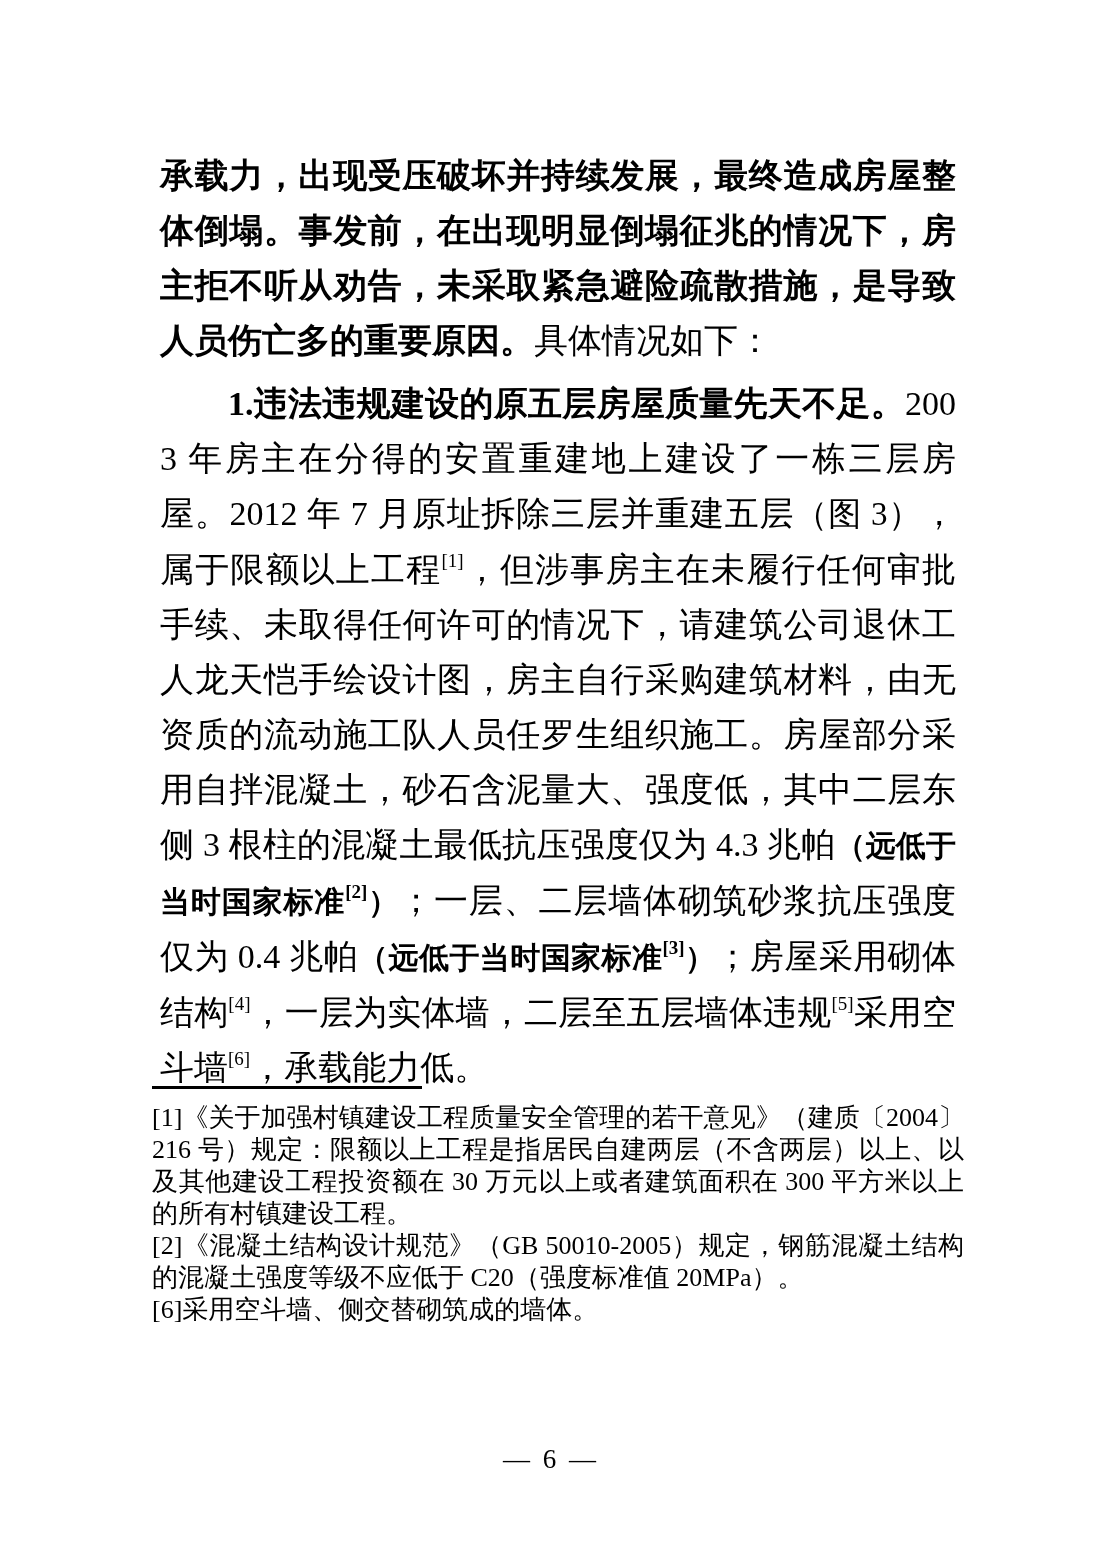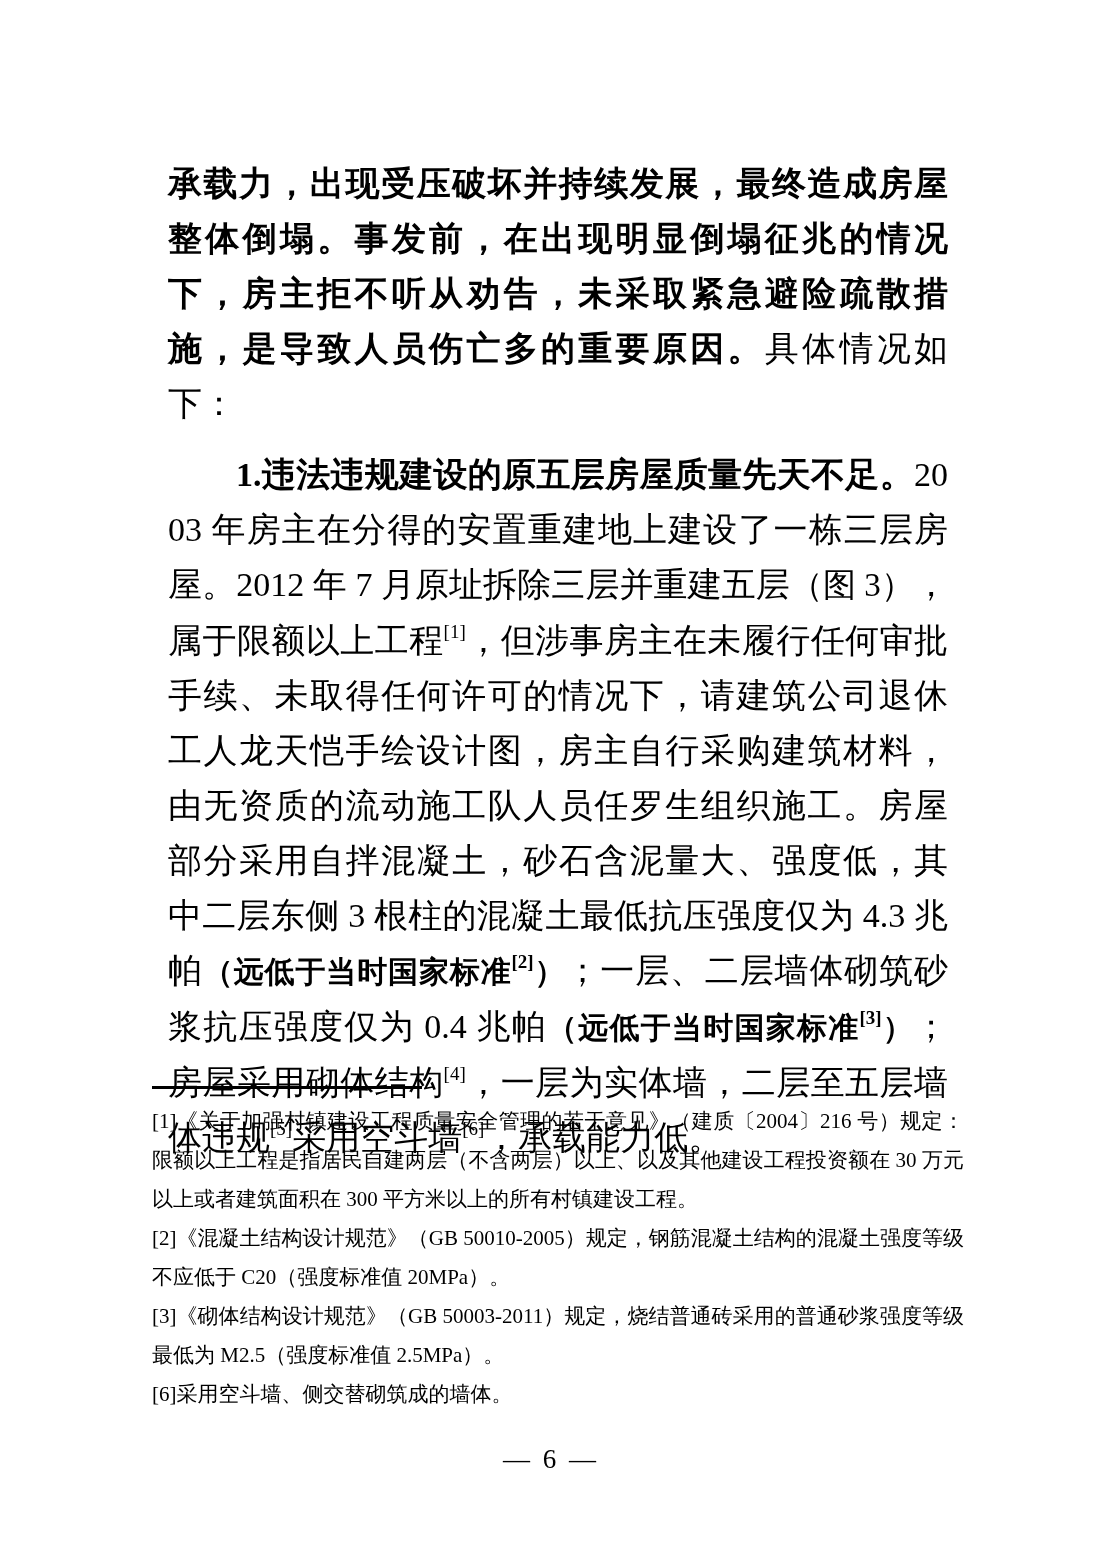--- a/index.html
+++ b/index.html
@@ -21,21 +21,21 @@
     left: 152px;
     top: 140px;
     width: 812px;
     font-size: 34px;
     line-height: 55px;
     text-align: justify;
     text-justify: inter-character;
     word-break: break-all;
   }
   .para {
-    margin: 16px;
+    margin: 8px;
   }
   .para-indent {
     text-indent: 68px;
   }
   .run-bold-sans {
     font-family: "Liberation Sans", "DejaVu Sans", sans-serif;
     font-weight: bold;
   }
   .run-bold {
     font-weight: bold;
@@ -50,22 +50,22 @@
   .run-sup {
     font-size: 19px;
     line-height: 0;
     vertical-align: 14px;
   }
   .footnote-area {
     position: absolute;
     left: 152px;
     top: 1086px;
     width: 812px;
-    font-size: 21px;
-    line-height: 39px;
+    font-size: 26px;
+    line-height: 32px;
     text-align: justify;
     text-justify: inter-character;
     word-break: break-all;
   }
   .footnote-rule {
     width: 270px;
     height: 0;
     border-top: 3px solid #000000;
     margin: 0 0 13px 0;
   }
@@ -95,21 +95,20 @@
     <p class="para para-indent"><span class="run-bold">1.违法违规建设的原五层房屋质量先天不足。</span><span>2003 年房主在分得的安置重建地上建设了一栋三层房屋。2012 年 7 月原址拆除三层并重建五层</span><span class="run-paren-small">（图 3）</span><span>，属于限额以上工程</span><span class="run-sup">[1]</span><span>，但涉事房主在未履行任何审批手续、未取得任何许可的情况下，请建筑公司退休工人龙天恺手绘设计图，房主自行采购建筑材料，由无资质的流动施工队人员任罗生组织施工。房屋部分采用自拌混凝土，砂石含泥量大、强度低，其中二层东侧 3 根柱的混凝土最低抗压强度仅为 4.3 兆帕</span><span class="run-paren-bold">（远低于当时国家标准</span><span class="run-sup run-bold">[2]</span><span class="run-paren-bold">）</span><span>；一层、二层墙体砌筑砂浆抗压强度仅为 0.4 兆帕</span><span class="run-paren-bold">（远低于当时国家标准</span><span class="run-sup run-bold">[3]</span><span class="run-paren-bold">）</span><span>；房屋采用砌体结构</span><span class="run-sup">[4]</span><span>，一层为实体墙，二层至五层墙体违规</span><span class="run-sup">[5]</span><span>采用空斗墙</span><span class="run-sup">[6]</span><span>，承载能力低。</span></p>
   </div>
 
   <div class="footnote-area">
     <div class="footnote-rule"></div>
 
     <p class="footnote-item"><span>[1]</span><span>《关于加强村镇建设工程质量安全管理的若干意见》（建质〔2004〕216 号）规定：限额以上工程是指居民自建两层（不含两层）以上、以及其他建设工程投资额在 30 万元以上或者建筑面积在 300 平方米以上的所有村镇建设工程。</span></p>
 
     <p class="footnote-item"><span>[2]</span><span>《混凝土结构设计规范》（GB 50010-2005）规定，钢筋混凝土结构的混凝土强度等级不应低于 C20（强度标准值 20MPa）。</span></p>
 
-    <p class="footnote-item"><span>[3]</span><span>《砌体结构设计规范》（GB 50003-2011）规定，烧结普通砖采用的普通砂浆强度等级最低为 M2.5（强度标准值 2.5MPa）。</span></p>
 
 
 
     <p class="footnote-item"><span>[6]</span><span>采用空斗墙、侧交替砌筑成的墙体。</span></p>
   </div>
 
   <div class="page-number">— 6 —</div>
 
 </div>
 

